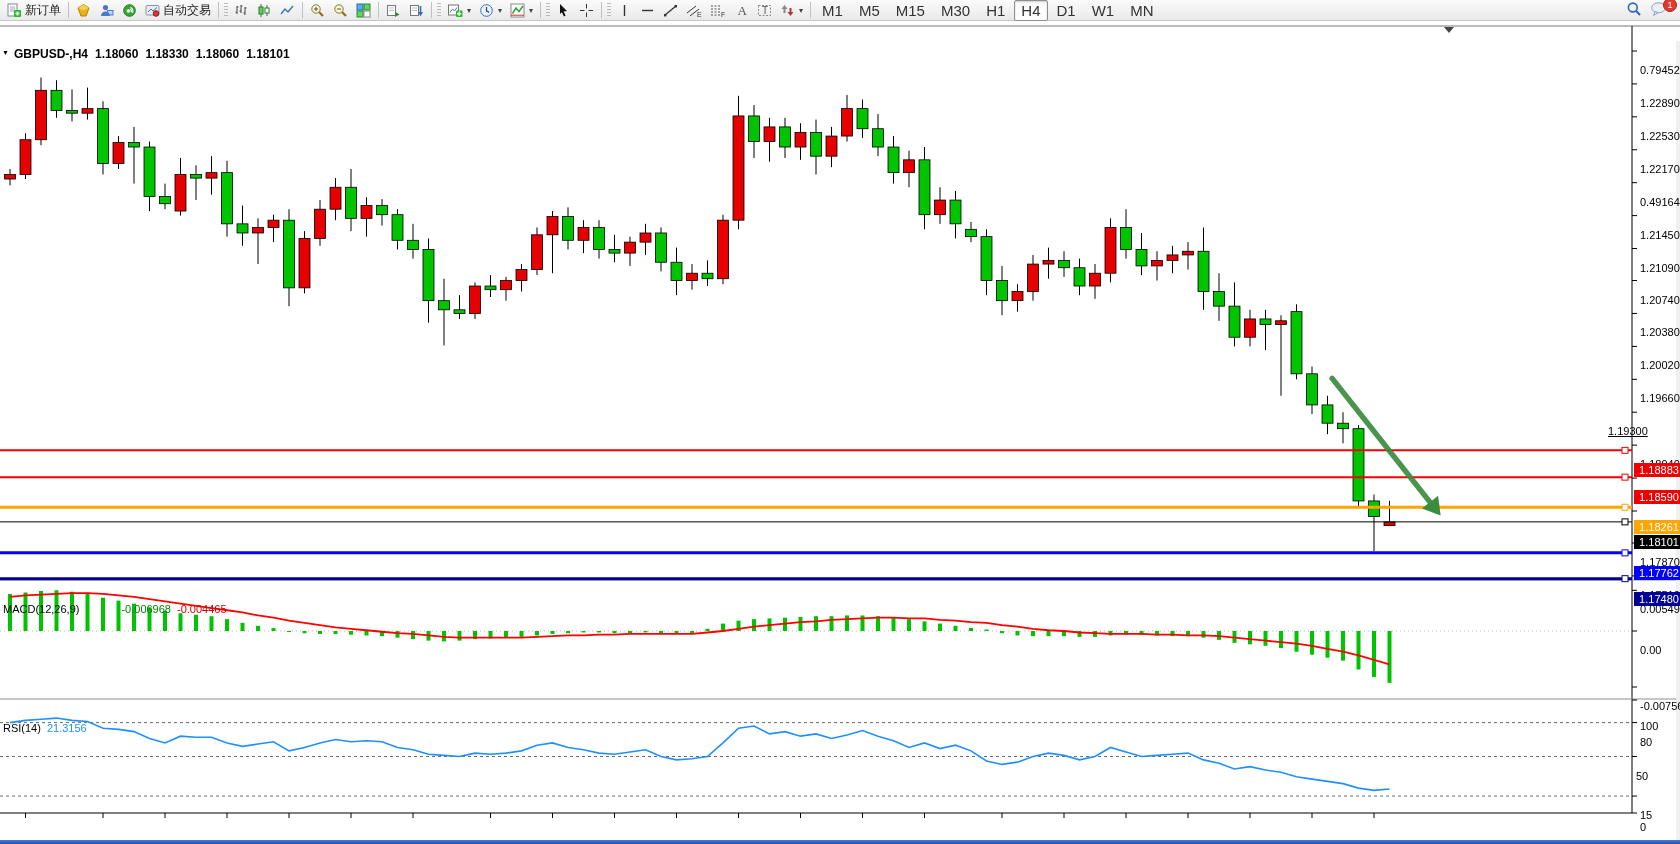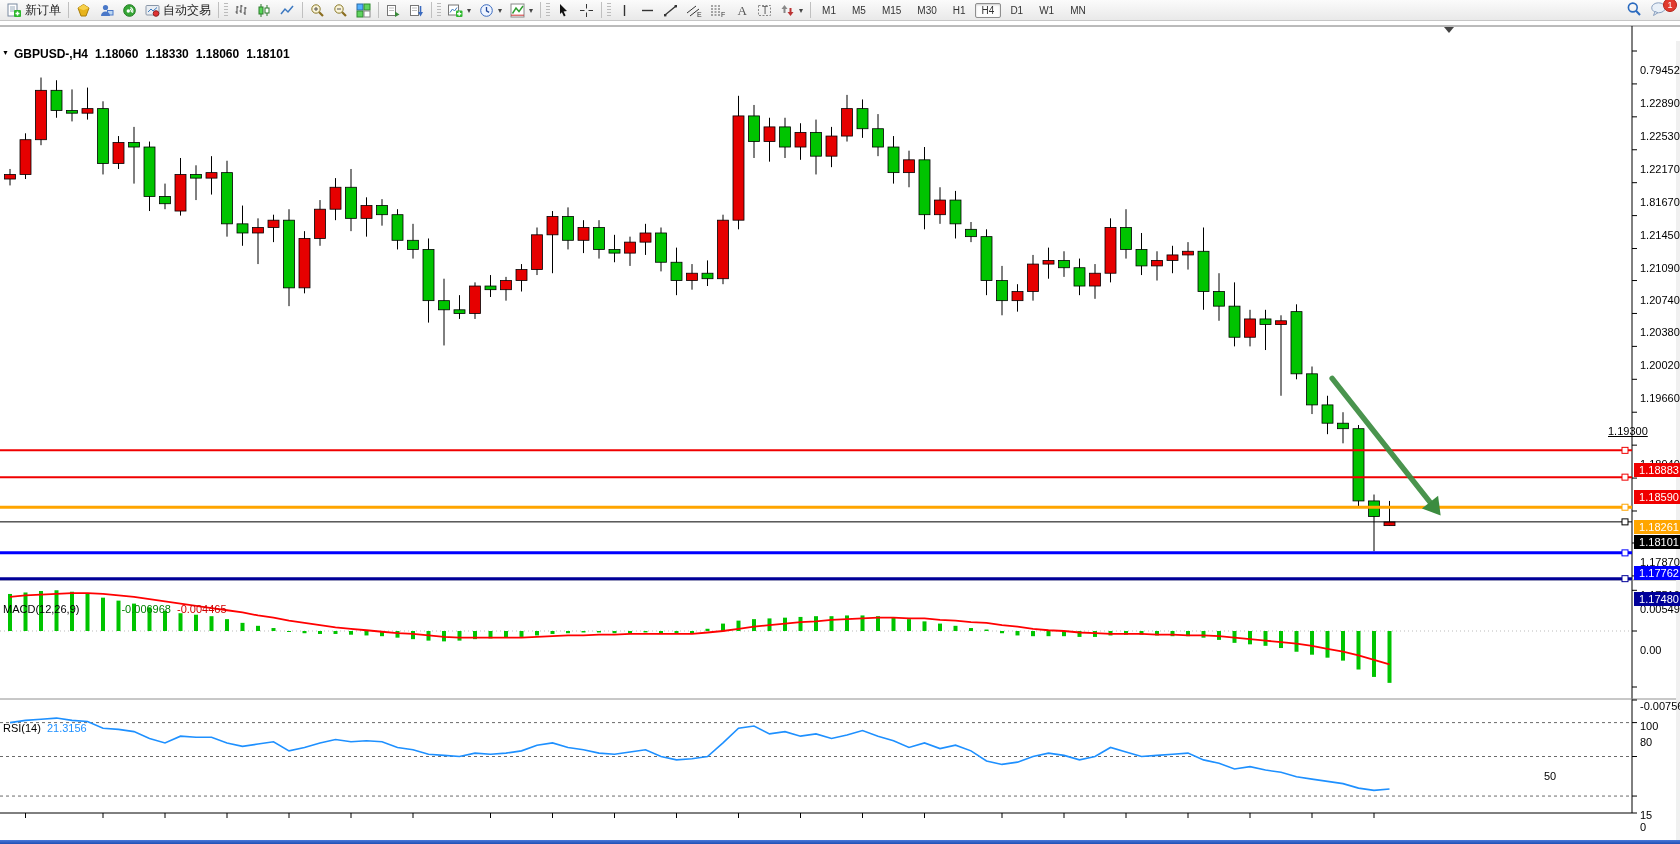--- a/index.html
+++ b/index.html
@@ -6,21 +6,21 @@
     font-family:"Liberation Sans",sans-serif;background:#fff;}
   #toolbar{height:20px;background:linear-gradient(#fbfbfb,#e9e9e9);
     border-bottom:1px solid #c6c6c6;display:flex;align-items:center;padding:0 2px;
     font-size:12px;color:#222;position:relative;z-index:50;}
   .tb-btn{display:flex;align-items:center;gap:3px;padding:1px 3px;height:17px;
     border:1px solid transparent;border-radius:2px;cursor:default;white-space:nowrap;}
   .tb-sep{width:1px;height:16px;background:#c0c0c0;margin:0 3px;}
   .tb-grip{width:4px;height:14px;margin:0 2px;
     background:repeating-linear-gradient(#bbb 0 1px,transparent 1px 3px);}
   .caret{font-size:8px;color:#444;margin-left:1px;}
-  .tf-btn{font-size:10px;padding:1px 6px;margin:8px 1px;border:1px solid transparent;
+  .tf-btn{font-size:15px;padding:1px 6px;margin:8px 1px;border:1px solid transparent;
     border-radius:2px;color:#333;cursor:default;}
   .tf-btn.active{background:#fdfdfd;border:1px solid #8f8f8f;box-shadow:inset 0 1px 2px #ccc;}
   .tb-spacer{flex:1;}
   #chat-wrap{position:relative;margin-right:6px;}
   #chat-badge{position:absolute;top:-3px;right:-6px;background:#e23a2e;color:#fff;
     border-radius:50%;width:12px;height:12px;font-size:9px;line-height:12px;
     text-align:center;border:1px solid #b02318;}
   #chart-area{position:relative;width:1680px;height:820px;background:#fff;}
   #chart-svg{position:absolute;left:0;top:0;}
   .abs{position:absolute;}
@@ -701,39 +701,39 @@
 
   <div class="abs ind-title" id="rsi-title">
     <span>RSI(14)</span><span style="color:#1e90ff;">21.3156</span>
   </div>
 
   <div id="right-edge"></div>
 <div class="abs tick-label" style="top: 43px; left: 1640px;">0.79452</div>
     <div class="abs tick-label" style="top: 75.9218px; left: 1640px;">1.22890</div>
     <div class="abs tick-label" style="top: 108.844px; left: 1640px;">1.22530</div>
     <div class="abs tick-label" style="top: 141.765px; left: 1640px;">1.22170</div>
-    <div class="abs tick-label" style="top: 174.687px; left: 1640px;">1.81670</div>
+    <div class="abs tick-label" style="top: 174.687px; left: 1640px;">0.49164</div>
     <div class="abs tick-label" style="top: 207.609px; left: 1640px;">1.21450</div>
     <div class="abs tick-label" style="top: 240.531px; left: 1640px;">1.21090</div>
     <div class="abs tick-label" style="top: 272.538px; left: 1640px;">1.20740</div>
     <div class="abs tick-label" style="top: 305.46px; left: 1640px;">1.20380</div>
     <div class="abs tick-label" style="top: 338.382px; left: 1640px;">1.20020</div>
     <div class="abs tick-label" style="top: 371.304px; left: 1640px;">1.19660</div>
     <div class="abs tick-label" style="top: 404.225px; left: 1608px; text-decoration: underline;">1.19300</div>
     <div class="abs tick-label" style="top: 437.147px; left: 1640px;">1.18940</div>
     <div class="abs tick-label" style="top: 470.069px; left: 1640px;">1.18580</div>
     <div class="abs tick-label" style="top: 502.991px; left: 1640px;">1.18220</div>
     <div class="abs tick-label" style="top: 534.998px; left: 1640px;">1.17870</div>
     <div class="abs tick-label" style="top: 567.92px; left: 1640px;">1.17510</div>
     <div class="abs ind-axis-label" style="top: 582.311px; left: 1640px;">0.005493</div>
     <div class="abs ind-axis-label" style="top: 623px; left: 1640px;">0.00</div>
     <div class="abs ind-axis-label" style="top: 679.015px; left: 1640px;">-0.007562</div>
     <div class="abs ind-axis-label" style="top: 699px; left: 1640px;">100</div>
     <div class="abs ind-axis-label" style="top: 714.6px; left: 1640px;">80</div>
-    <div class="abs ind-axis-label" style="top: 748.5px; left: 1544px;">50</div>
+    <div class="abs ind-axis-label" style="top: 748.5px; left: 1636px;">50</div>
     <div class="abs ind-axis-label" style="top: 788.05px; left: 1640px;">15</div>
     <div class="abs ind-axis-label" style="top: 800px; left: 1640px;">0</div>
     <div class="abs price-badge" style="top: 442.36px; left: 1634px; background: rgb(240, 0, 0);">1.18883</div>
     <div class="abs price-badge" style="top: 469.155px; left: 1634px; background: rgb(240, 0, 0);">1.18590</div>
     <div class="abs price-badge" style="top: 499.241px; left: 1634px; background: rgb(255, 165, 0);">1.18261</div>
     <div class="abs price-badge" style="top: 513.873px; left: 1634px; background: rgb(0, 0, 0);">1.18101</div>
     <div class="abs price-badge" style="top: 544.875px; left: 1634px; background: rgb(0, 0, 255);">1.17762</div>
     <div class="abs price-badge" style="top: 570.663px; left: 1634px; background: rgb(0, 0, 153);">1.17480</div>
     <div class="abs time-label" style="top: 817px; left: 25.5px;">1 Aug 2022</div>
     <div class="abs time-label" style="top: 817px; left: 103px;">1 Aug 20:00</div>

